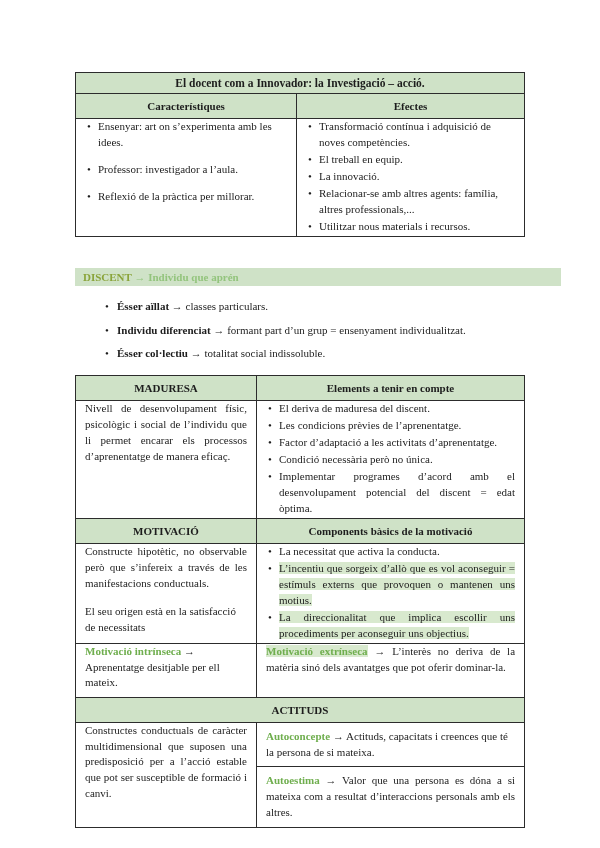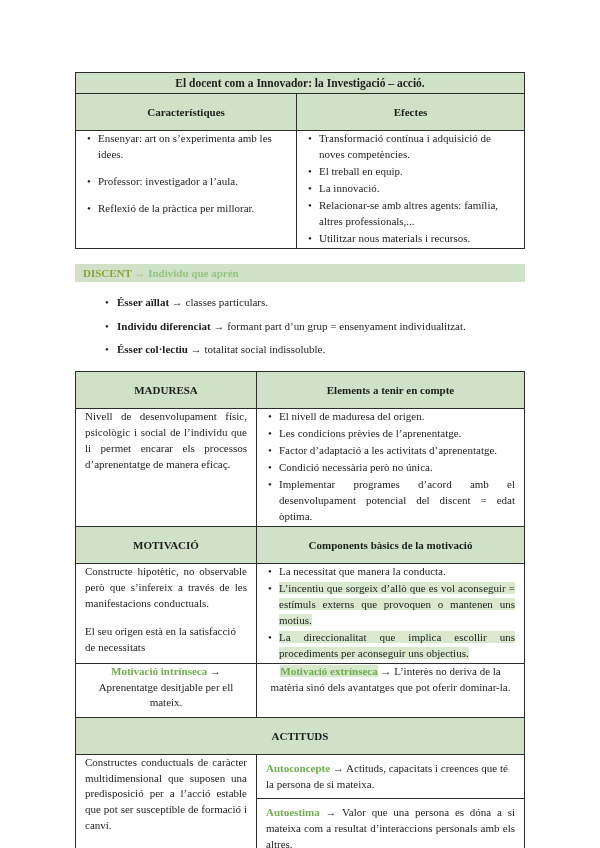--- a/index.html
+++ b/index.html
@@ -14,62 +14,62 @@
   .content {
     position:absolute; left:75px; top:72px; width:450px;
   }
   
   .tbl { border:1.5px solid #2c2c2c; width:450px; background:#fff; }
   .hdr {
     background:#cfe2c7;
     font-weight:bold;
     text-align:center;
     font-size:11px;
-    padding:12px 4px;
+    padding:6px 4px;
   }
   .cell { font-size:11px; line-height:1.45; }
   .body { padding:0 9px; }
   .bt { border-top:1px solid #2c2c2c; }
   .bl { border-left:1px solid #2c2c2c; }
   .just { text-align:justify; }
   
   .t1-title { font-size:11.5px; padding:4px 2px; }
   .t1-cols { display:grid; grid-template-columns:220px 1fr; }
   .t1-body-row { display:grid; grid-template-columns:220px 1fr; }
   .mh-t1 { min-height:101px; }
   
   ul.bullets { list-style:none; }
   ul.bullets li { position:relative; padding-left:13px; }
   ul.bullets li::before { content:"•"; position:absolute; left:2px; }
   ul.gap li { margin-bottom:11px; }
   ul.tight li { margin-bottom:1px; }
   
   .discent-bar {
-    margin-top:15px;
+    margin-top:31px;
     background:#cfe2c7;
     padding:3px 8px;
     font-size:11px;
     font-weight:bold;
-    width:450px;
+    width:486px;
   }
   .discent-term { color:#8aa43b; }
   .discent-def  { color:#93c47d; }
   
   .main-list { list-style:none; margin:13px 0 13px 30px; font-size:11px; }
   .main-list li { position:relative; padding-left:12px; margin-bottom:8px; line-height:1.45; }
   .main-list li::before { content:"•"; position:absolute; left:0; }
   .term { font-weight:bold; }
   
   .t2 { display:grid; grid-template-columns:180px 1fr; margin-top:0; }
   .span2 { grid-column:1 / -1; }
   .green { color:#6fae4e; font-weight:bold; }
   .hl { background:#d8e9ce; }
   .mh-mad { min-height:88px; }
   .mh-mot { min-height:90px; }
-  .mh-int { min-height:54px;text-align:center; }
+  .mh-int { min-height:54px; }
   .mh-act { min-height:76px; }
   .para2 { margin-top:12px; }
   .nopad { padding:0; display:flex; flex-direction:column; }
   .subcell { padding:6px 9px; font-size:11px; line-height:1.45; flex:1; }
   .subcell + .subcell { border-top:1px solid #2c2c2c; }
 </style>
 </head>
 <body>
 
 <div class="content">
@@ -125,38 +125,38 @@
   </ul>
 
   <div class="tbl t2">
 
     <div class="hdr">MADURESA</div>
     <div class="hdr bl">Elements a tenir en compte</div>
 
     <div class="cell body bt just mh-mad">Nivell de desenvolupament físic, psicològic i social de l’individu que li permet encarar els processos d’aprenentatge de manera eficaç.</div>
     <div class="cell body bt bl mh-mad">
       <ul class="bullets tight">
-        <li>El nivell de maduresa del origen.</li>
+        <li>El deriva de maduresa del discent.</li>
         <li>Les condicions prèvies de l’aprenentatge.</li>
         <li>Factor d’adaptació a les activitats d’aprenentatge.</li>
         <li>Condició necessària però no única.</li>
         <li class="just">Implementar programes d’acord amb el desenvolupament potencial del discent = edat òptima.</li>
       </ul>
     </div>
 
     <div class="hdr bt">MOTIVACIÓ</div>
     <div class="hdr bt bl">Components bàsics de la motivació</div>
 
     <div class="cell body bt mh-mot">
       <div class="just">Constructe hipotètic, no observable però que s’infereix a través de les manifestacions conductuals.</div>
       <div class="para2">El seu origen està en la satisfacció de necessitats</div>
     </div>
     <div class="cell body bt bl mh-mot">
       <ul class="bullets tight">
-        <li>La necessitat que manera la conducta.</li>
+        <li>La necessitat que activa la conducta.</li>
         <li class="just"><span class="hl">L’incentiu que sorgeix d’allò que es vol aconseguir = estímuls externs que provoquen o mantenen uns motius.</span></li>
         <li class="just"><span class="hl">La direccionalitat que implica escollir uns procediments per aconseguir uns objectius.</span></li>
       </ul>
     </div>
 
     <div class="cell body bt mh-int">
       <span class="green">Motivació intrínseca</span>
       <span>→</span>
       <span>Aprenentatge desitjable per ell mateix.</span>
     </div>

